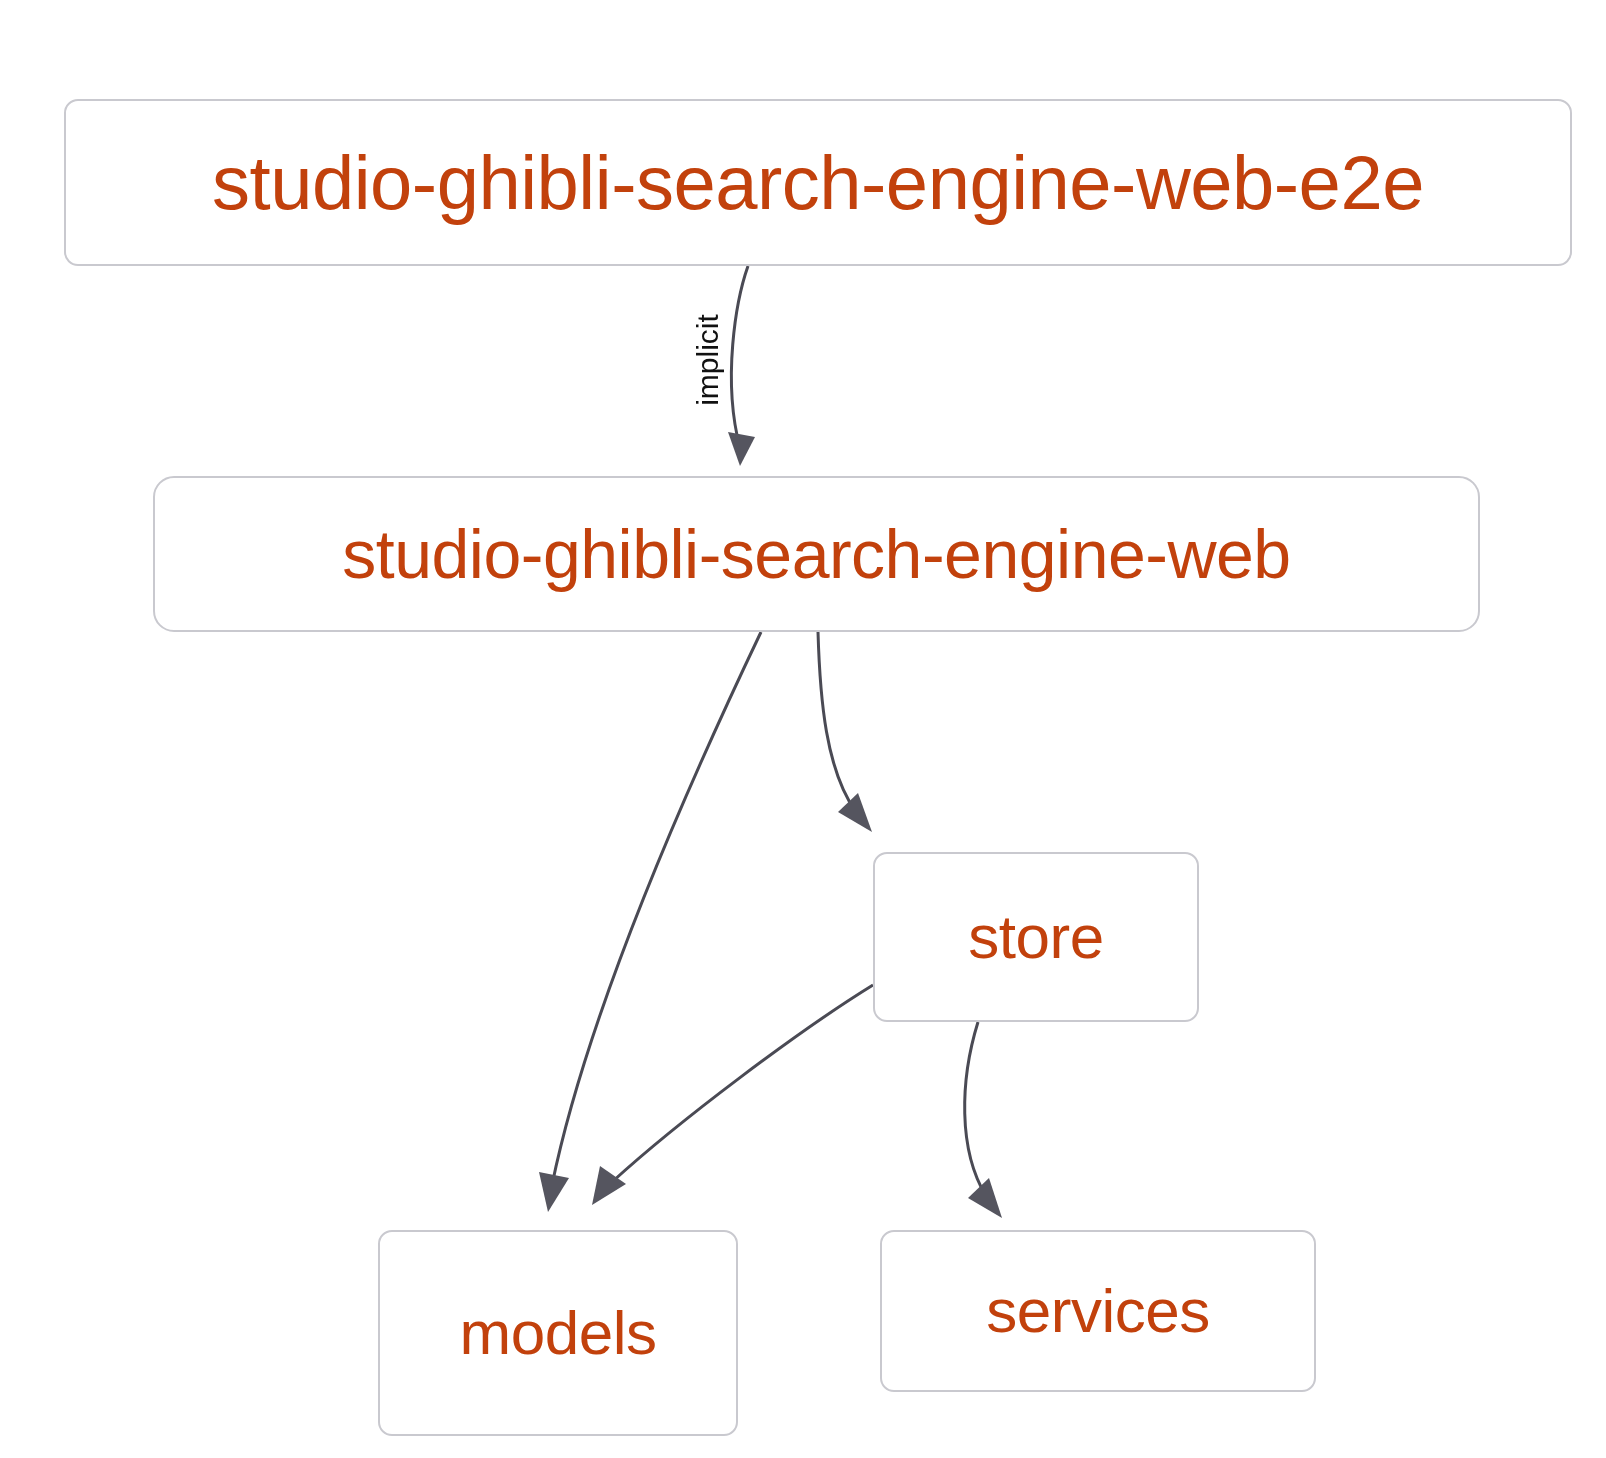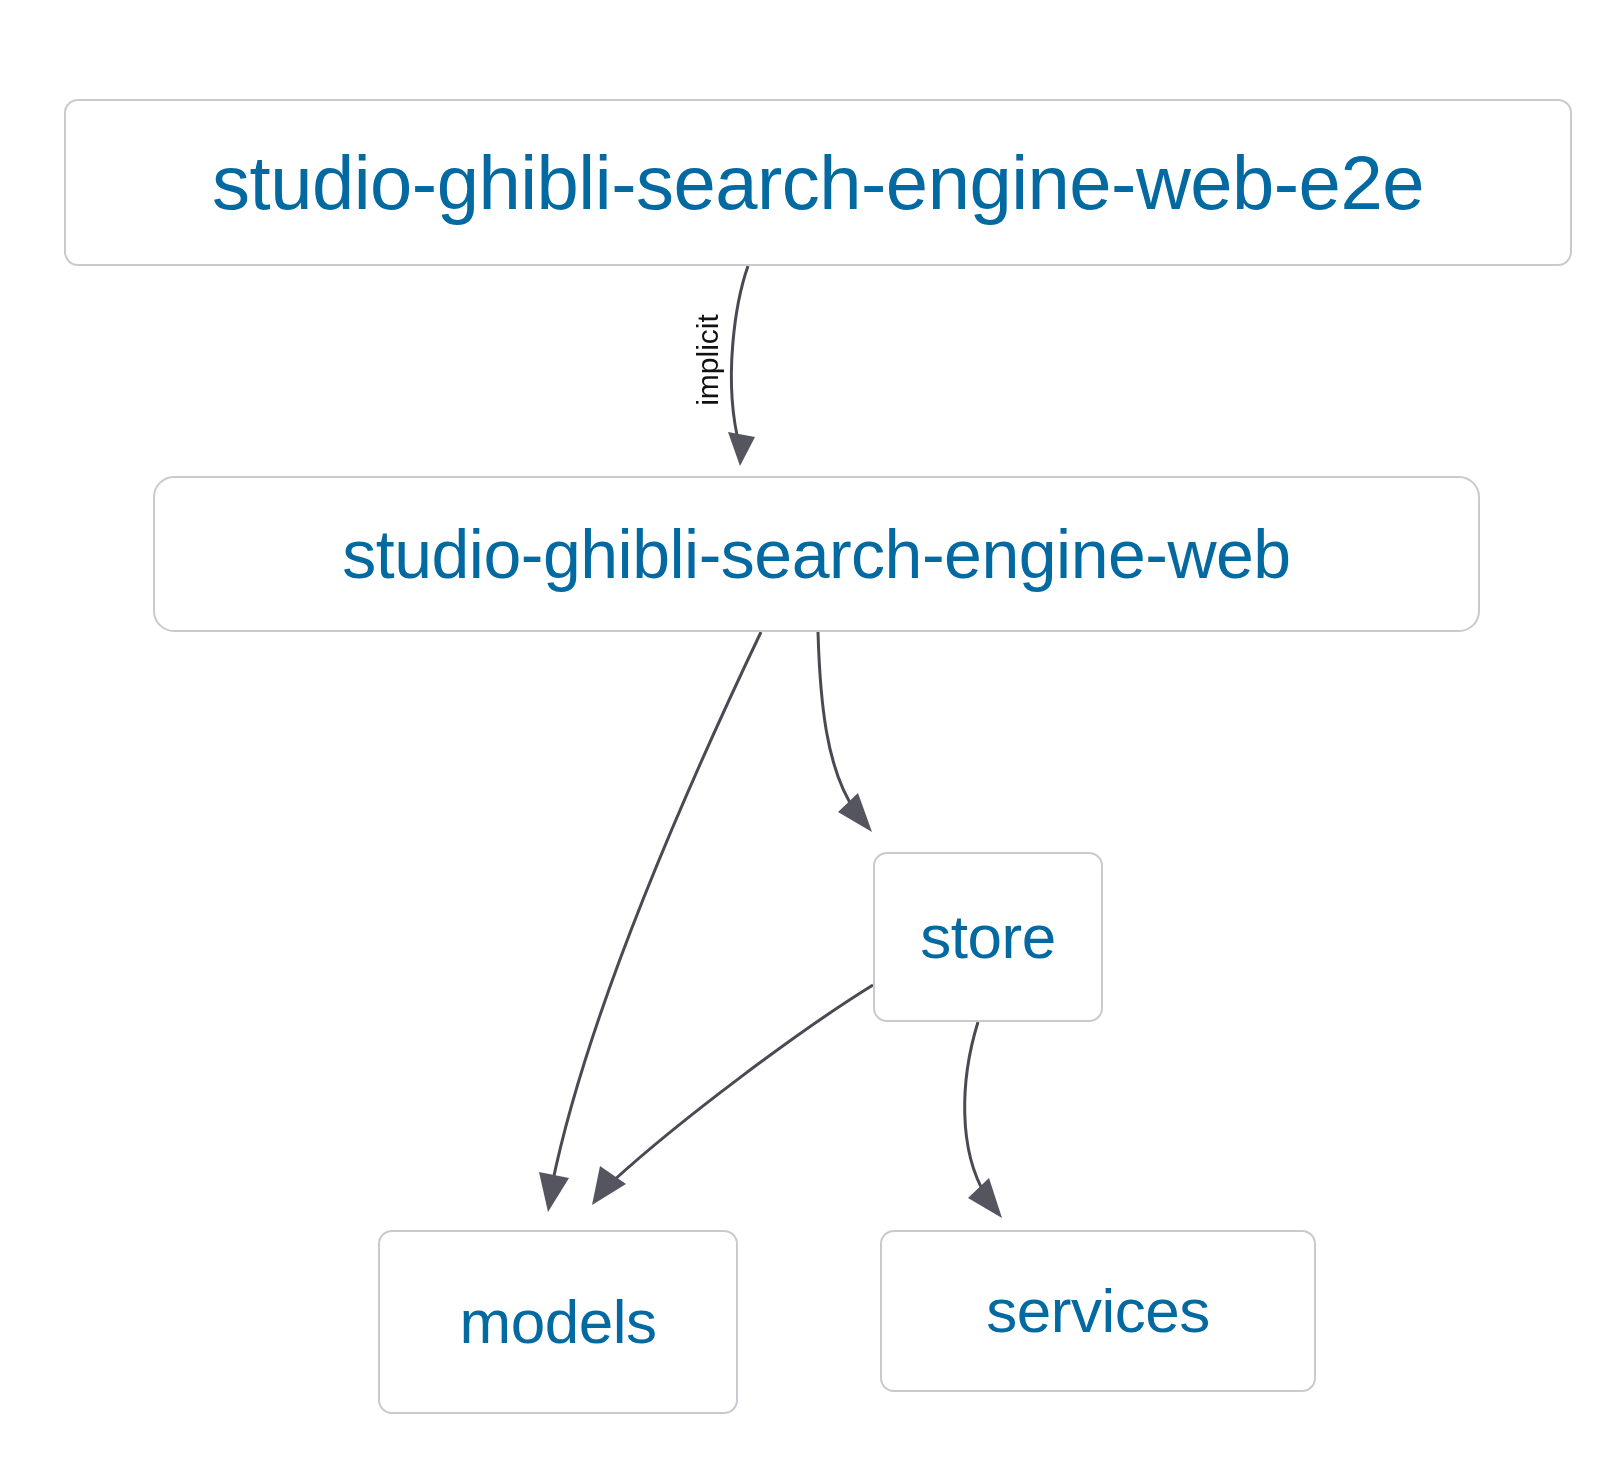--- a/index.html
+++ b/index.html
@@ -32,21 +32,21 @@
     border-radius: 14px;
     display: flex;
     align-items: center;
     justify-content: center;
     color: #6b6b7b;
     letter-spacing: -0.5px;
     white-space: nowrap;
     z-index: 2;
   }
   .node-label {
-    color: #0369a1;
+    color: #c2410c;
     line-height: 1;
   }
   .edge-path {
     fill: none;
     stroke: #4a4a54;
     stroke-width: 3;
   }
   .arrow-head {
     fill: #55555f;
     stroke: none;
@@ -87,25 +87,25 @@
   </svg>
 
   <div class="node" id="node-e2e" style="left: 64px; top: 99px; width: 1508px; height: 167px; font-size: 76px; border-color: rgb(201, 201, 207); color: rgb(107, 107, 123);">
     <span class="node-label">studio-ghibli-search-engine-web-e2e</span>
   </div>
 
   <div class="node" id="node-web" style="left: 153px; top: 476px; width: 1327px; height: 156px; font-size: 68px; border-color: rgb(201, 201, 207); color: rgb(107, 107, 123); border-radius: 21px;">
     <span class="node-label">studio-ghibli-search-engine-web</span>
   </div>
 
-  <div class="node" id="node-store" style="left: 873px; top: 852px; width: 230px; height: 170px; font-size: 62px; border-color: rgb(201, 201, 207); color: rgb(107, 107, 123);">
+  <div class="node" id="node-store" style="left: 873px; top: 852px; width: 326px; height: 170px; font-size: 62px; border-color: rgb(201, 201, 207); color: rgb(107, 107, 123);">
     <span class="node-label">store</span>
   </div>
 
-  <div class="node" id="node-models" style="left: 378px; top: 1230px; width: 360px; height: 184px; font-size: 62px; border-color: rgb(201, 201, 207); color: rgb(107, 107, 123);">
+  <div class="node" id="node-models" style="left: 378px; top: 1230px; width: 360px; height: 206px; font-size: 62px; border-color: rgb(201, 201, 207); color: rgb(107, 107, 123);">
     <span class="node-label">models</span>
   </div>
 
   <div class="node" id="node-services" style="left: 880px; top: 1230px; width: 436px; height: 162px; font-size: 62px; border-color: rgb(201, 201, 207); color: rgb(107, 107, 123);">
     <span class="node-label">services</span>
   </div>
 
 </div>
 
 </body></html>

